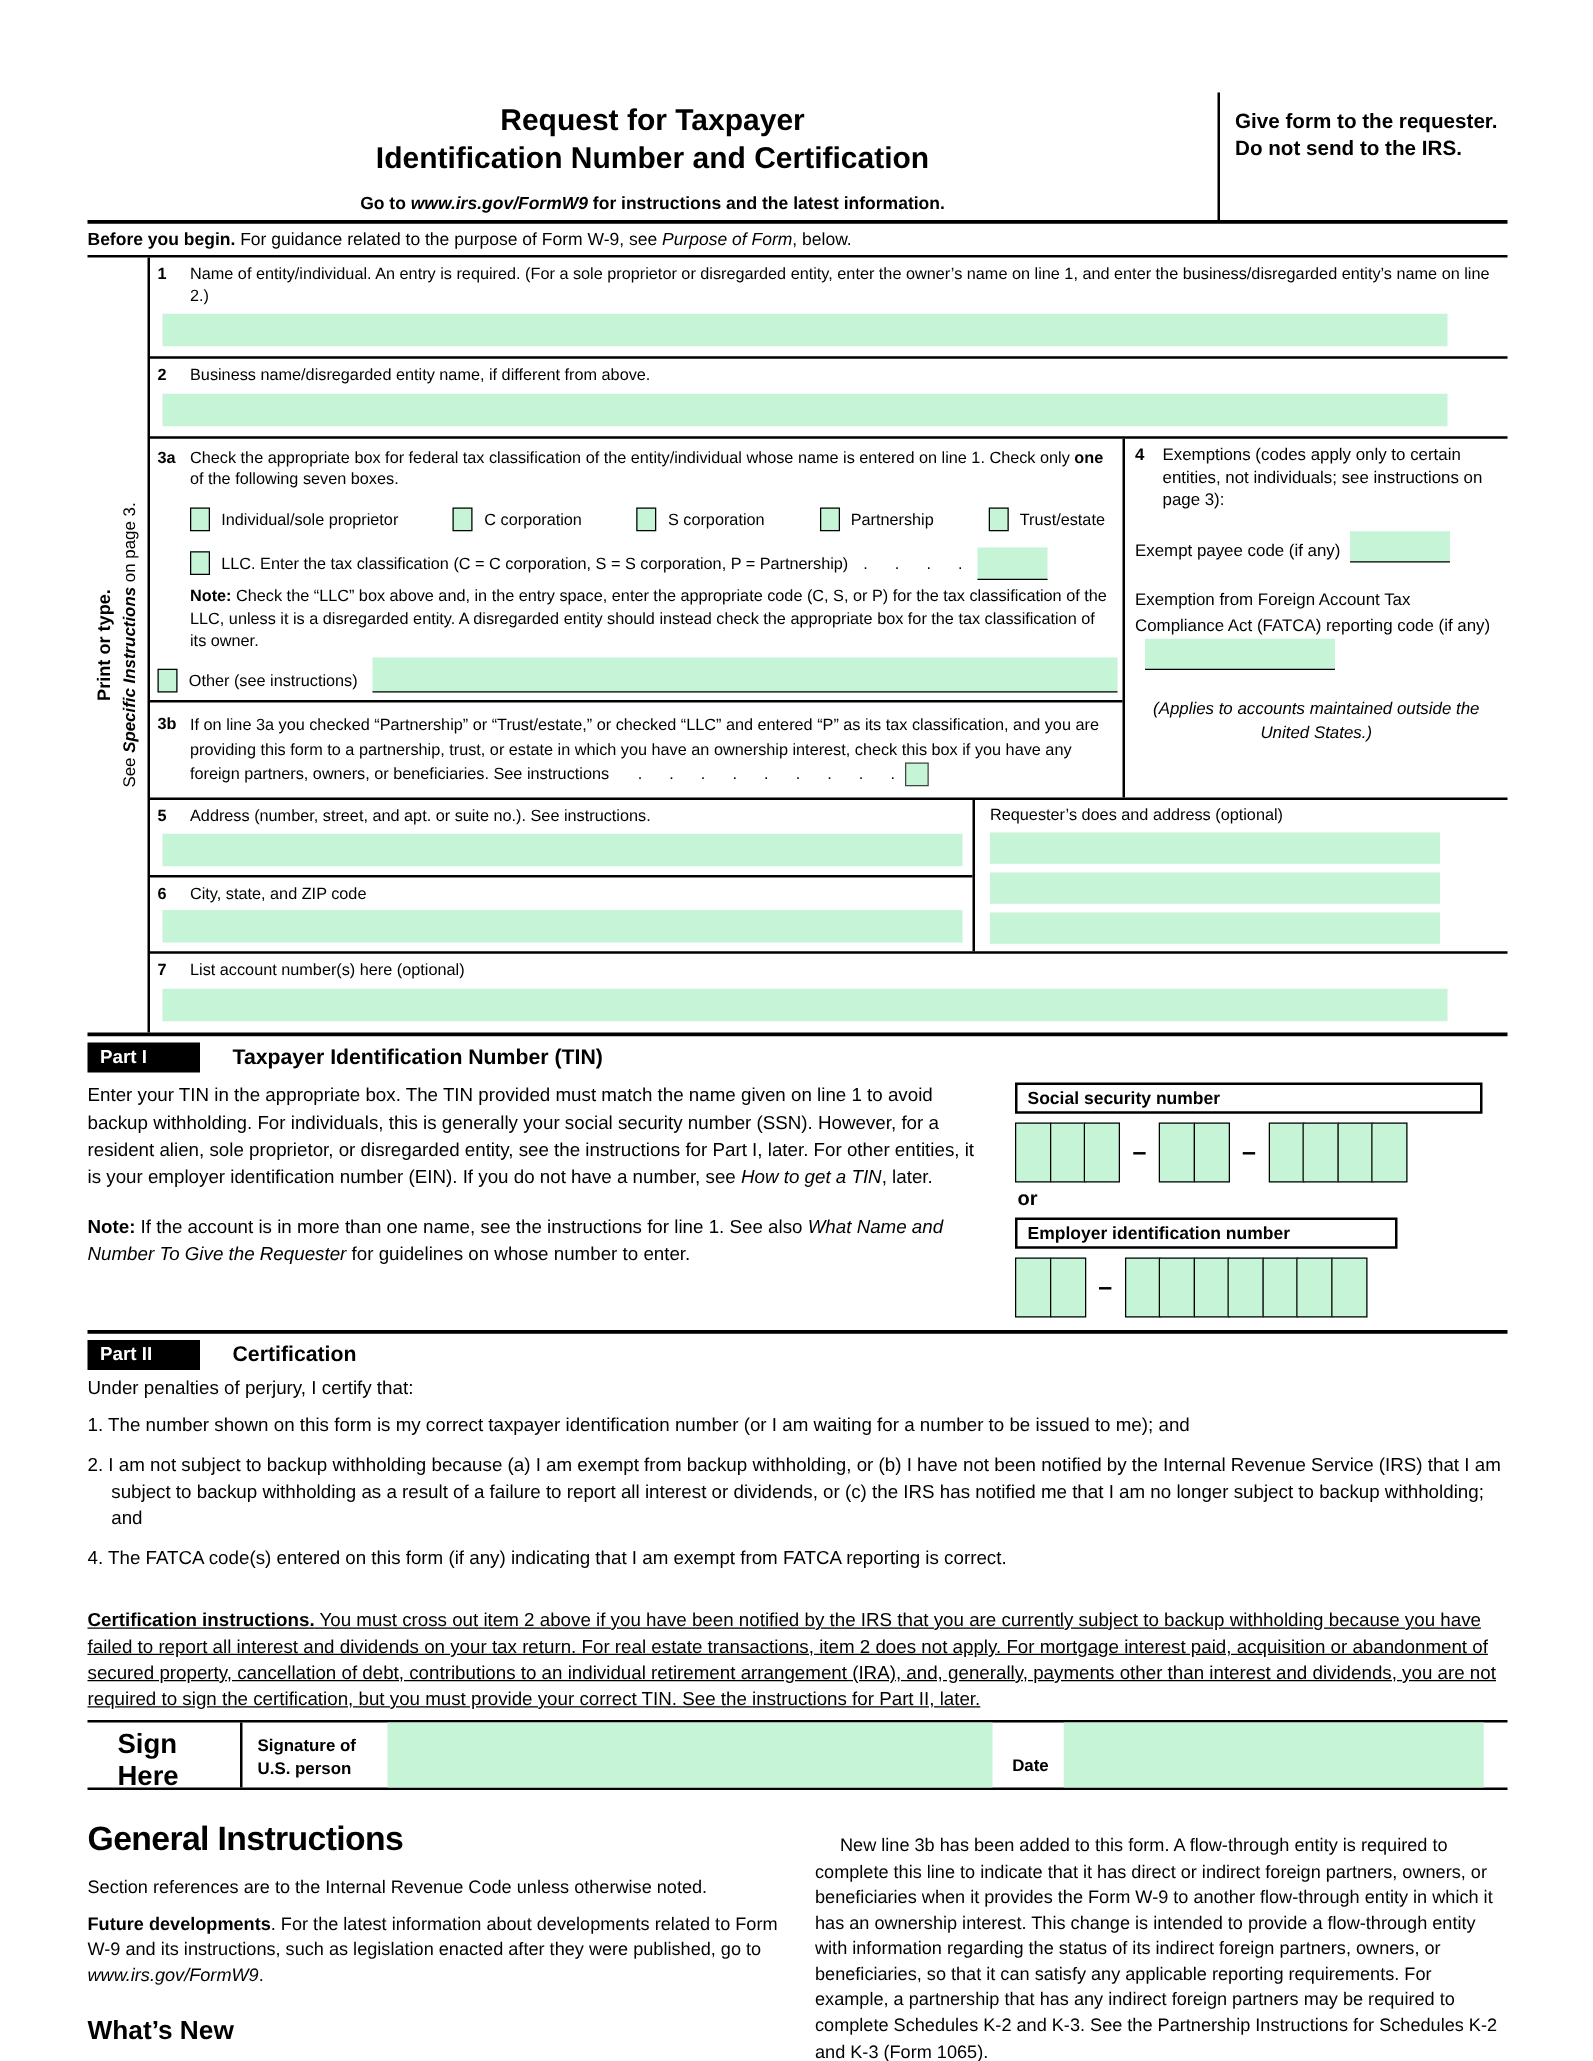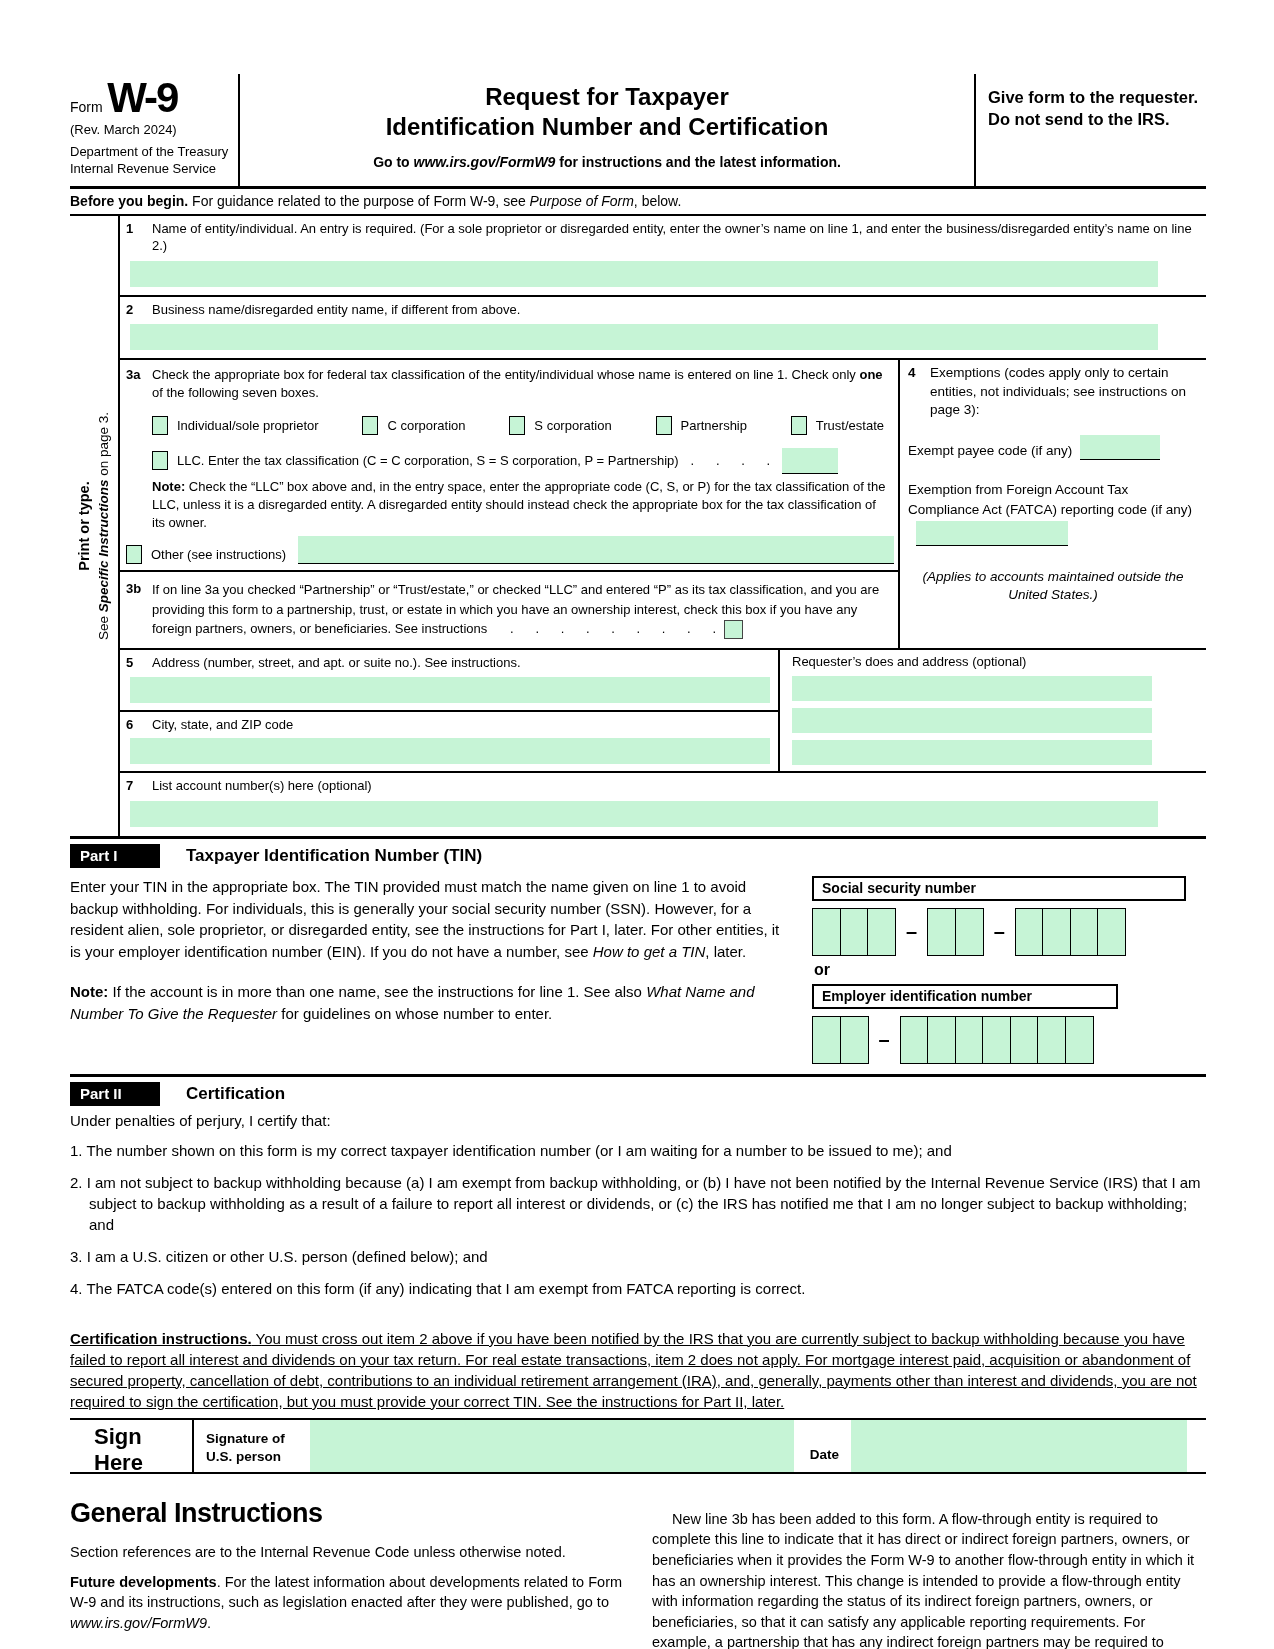--- a/index.html
+++ b/index.html
@@ -119,31 +119,20 @@
   b,.b{font-weight:bold;}
   i,.i{font-style:italic;}
   .bi{font-weight:bold;font-style:italic;}
 </style>
 </head>
 <body>
 
 <div class="page">
 
   <header class="hdr">
-    <div class="hdr-left">
-      <div>
-        <span class="form-word">Form</span>
-        <span class="form-no">W-9</span>
-      </div>
-      <div class="rev">(Rev. March 2024)</div>
-      <div class="deptblock">
-        <div>Department of the Treasury</div>
-        <div>Internal Revenue Service</div>
-      </div>
-    </div>
     <div class="hdr-center">
       <div class="title">
         <div>Request for Taxpayer</div>
         <div>Identification Number and Certification</div>
       </div>
       <div class="goto"><span>Go to </span><i>www.irs.gov/FormW9</i><span> for instructions and the latest information.</span></div>
     </div>
     <div class="hdr-right">Give form to the requester. Do not send to the IRS.</div>
   </header>
 
@@ -327,21 +316,20 @@
   </div>
 
   <div class="part2">
     <div class="parthdr">
       <span class="partbox">Part II</span>
       <span class="parttitle">Certification</span>
     </div>
     <p class="p2intro">Under penalties of perjury, I certify that:</p>
     <div class="p2item">1. The number shown on this form is my correct taxpayer identification number (or I am waiting for a number to be issued to me); and</div>
     <div class="p2item">2. I am not subject to backup withholding because (a) I am exempt from backup withholding, or (b) I have not been notified by the Internal Revenue Service (IRS) that I am subject to backup withholding as a result of a failure to report all interest or dividends, or (c) the IRS has notified me that I am no longer subject to backup withholding; and</div>
-    <div class="p2item">3. I am a U.S. citizen or other U.S. person (defined below); and</div>
     <div class="p2item">4. The FATCA code(s) entered on this form (if any) indicating that I am exempt from FATCA reporting is correct.</div>
     <p class="certp"><b>Certification instructions.</b><span> You must cross out item 2 above if you have been notified by the IRS that you are currently subject to backup withholding because you have failed to report all interest and dividends on your tax return. For real estate transactions, item 2 does not apply. For mortgage interest paid, acquisition or abandonment of secured property, cancellation of debt, contributions to an individual retirement arrangement (IRA), and, generally, payments other than interest and dividends, you are not required to sign the certification, but you must provide your correct TIN. See the instructions for Part II, later.</span></p>
   </div>
 
   <div class="signrow">
     <div class="signhere">
       <div>Sign</div>
       <div>Here</div>
     </div>
     <div class="siglabel">

